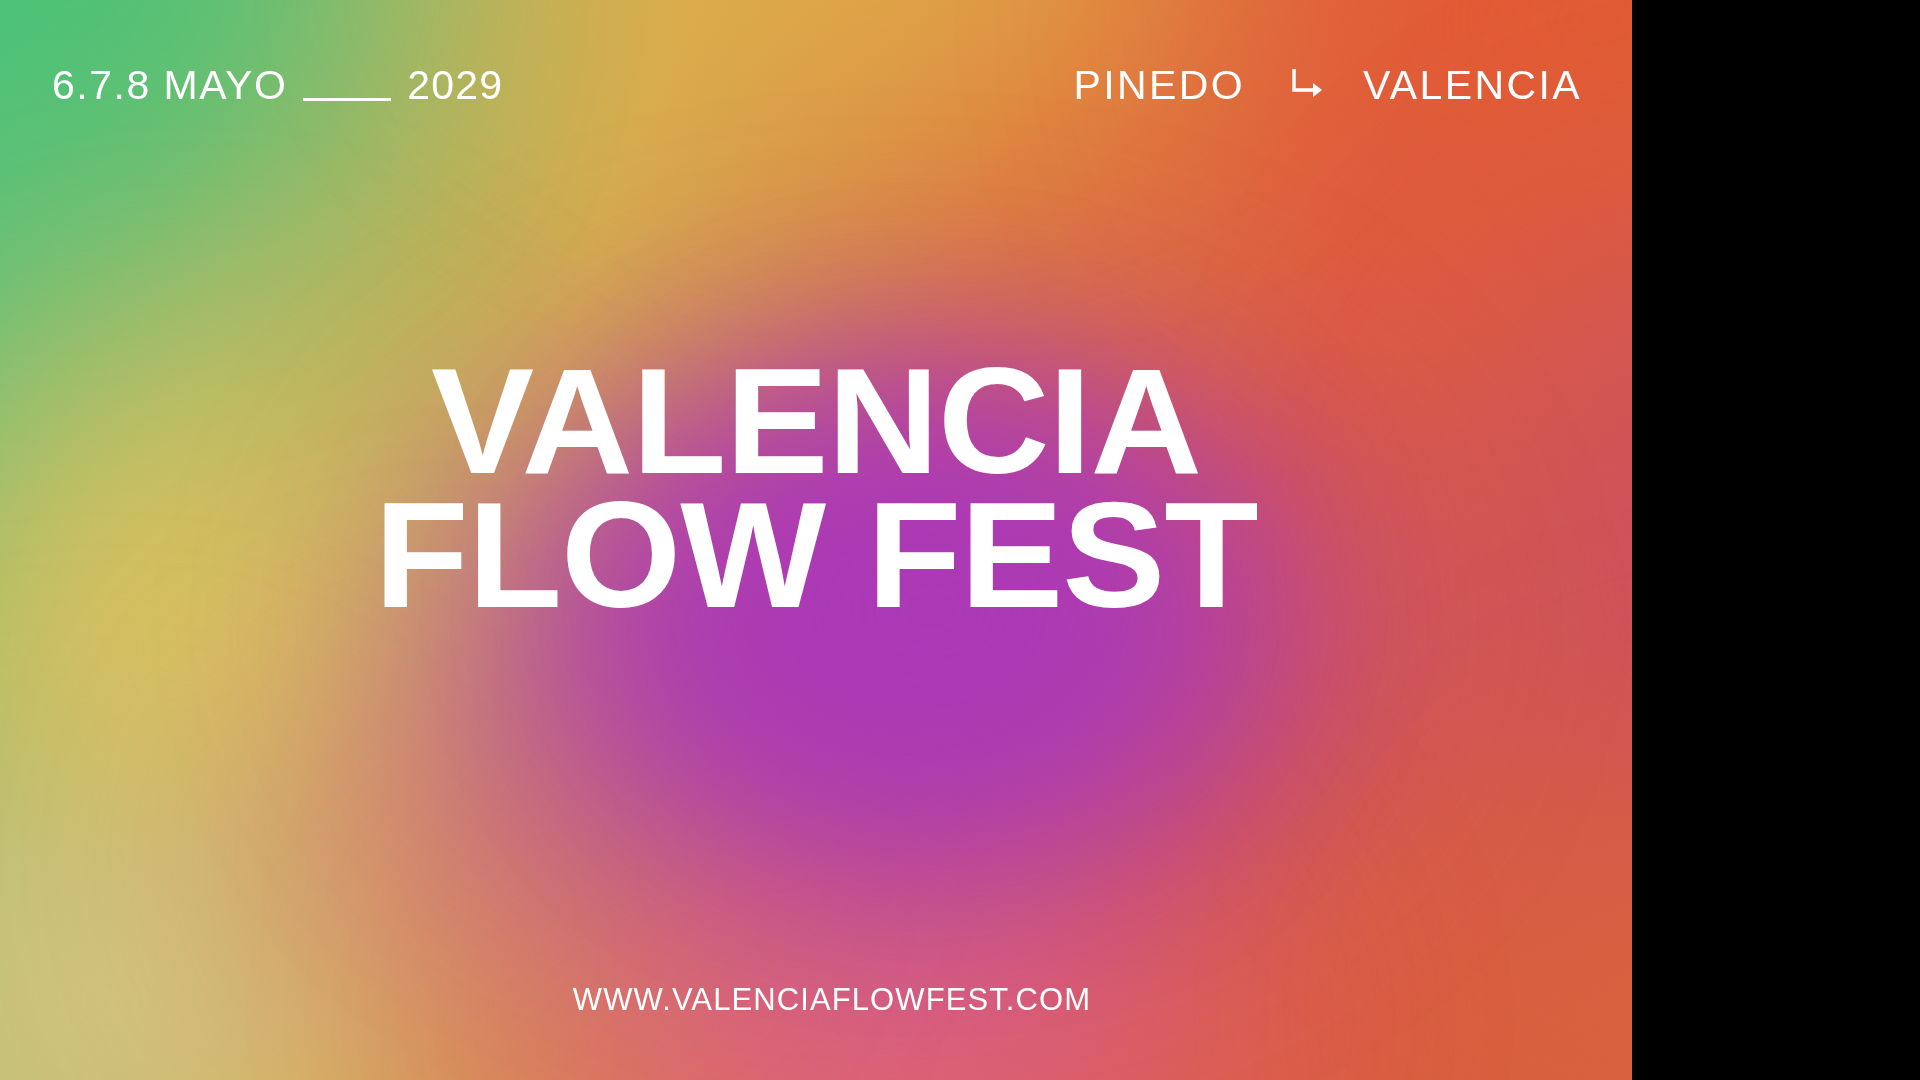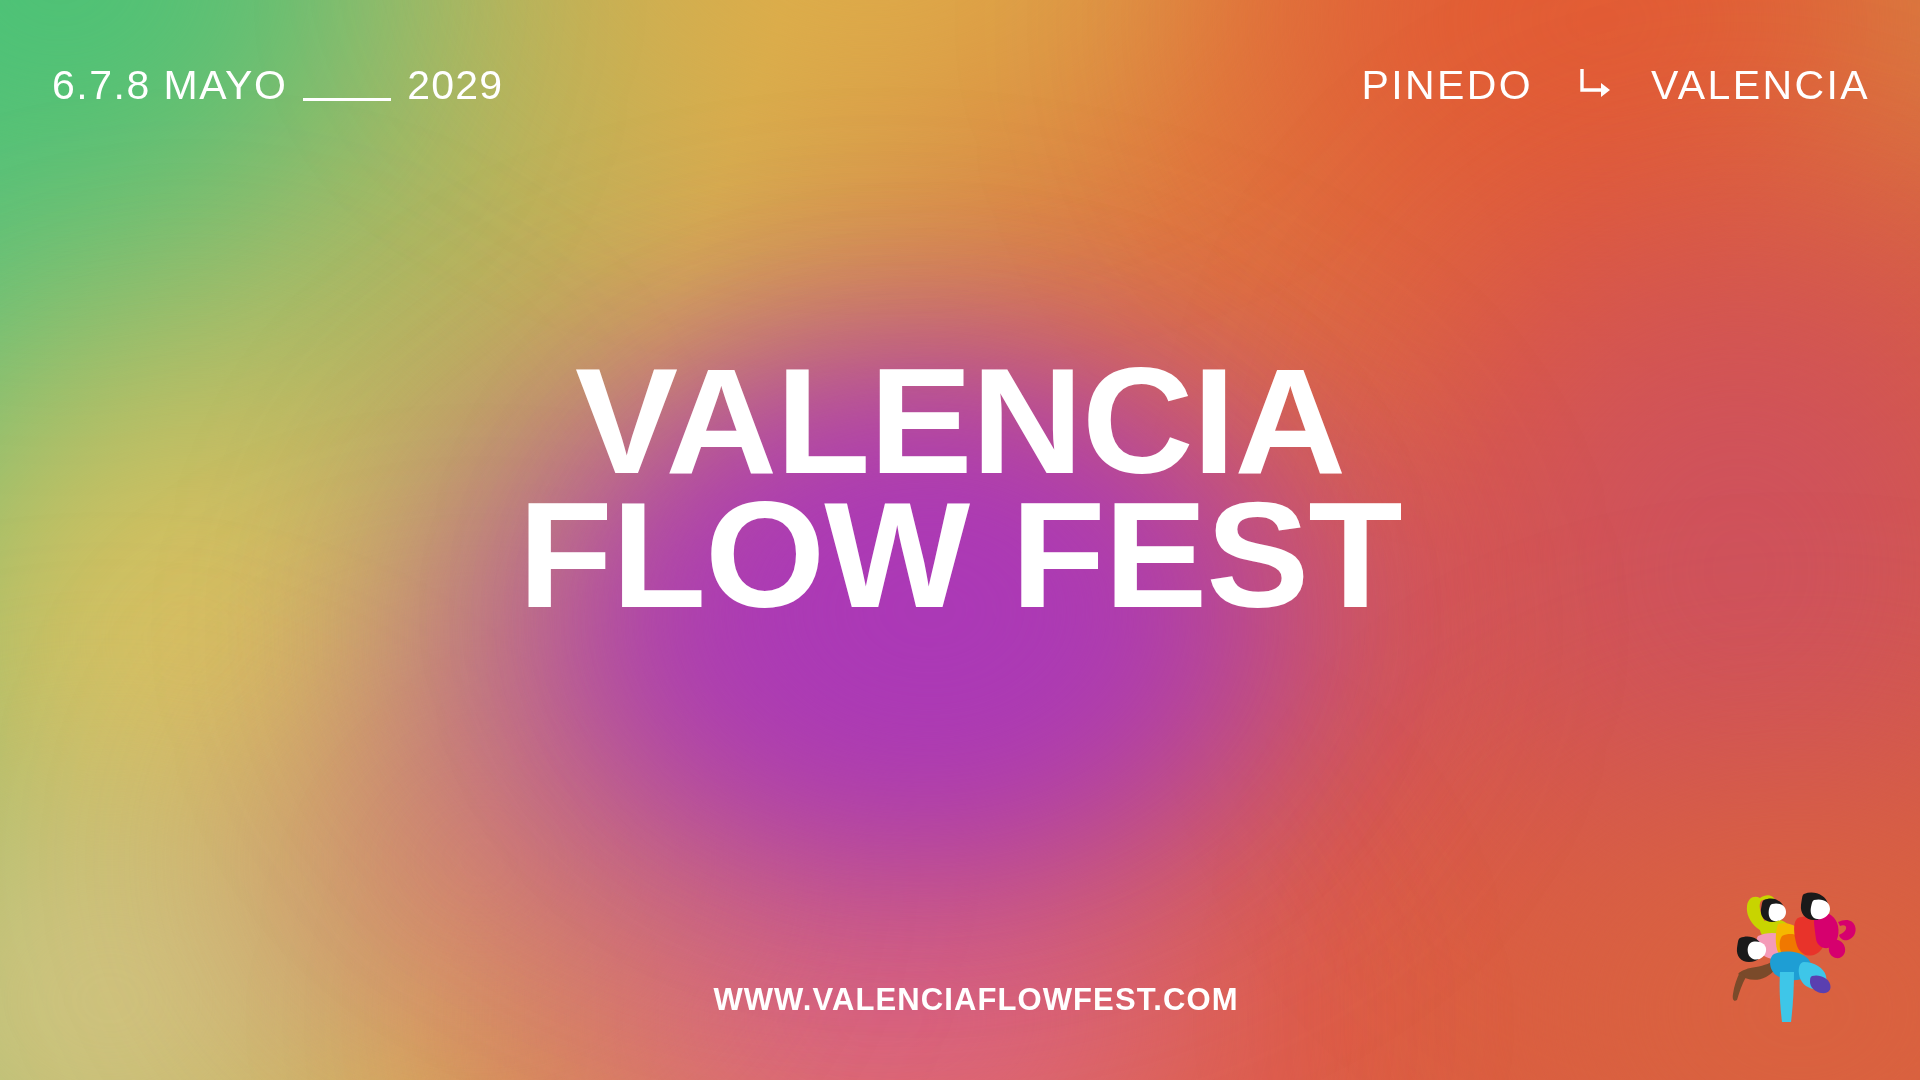--- a/index.html
+++ b/index.html
@@ -7,21 +7,21 @@
     margin: 0;
     padding: 0;
     width: 1920px;
     height: 1080px;
     overflow: hidden;
     background: #000;
   }
 
   #poster {
     position: relative;
-    width: 1920px;
+    width: 1632px;
     height: 1080px;
     overflow: hidden;
     font-family: "Liberation Sans", "DejaVu Sans", sans-serif;
     isolation: isolate;
   }
 
   
   .bg-base {
     position: absolute;
     inset: 0;
@@ -239,21 +239,21 @@
 
   
   .footer-url {
     position: absolute;
     left: 0;
     right: 0;
     top: 982px;
     text-align: center;
     color: #ffffff;
     font-size: 31px;
-    font-weight: 700;
+    font-weight: 400;
     letter-spacing: 1.1px;
     padding-left: 32px;
   }
 
   
   .logo-mark {
     position: absolute;
     left: 1720px;
     top: 862px;
     width: 150px;

